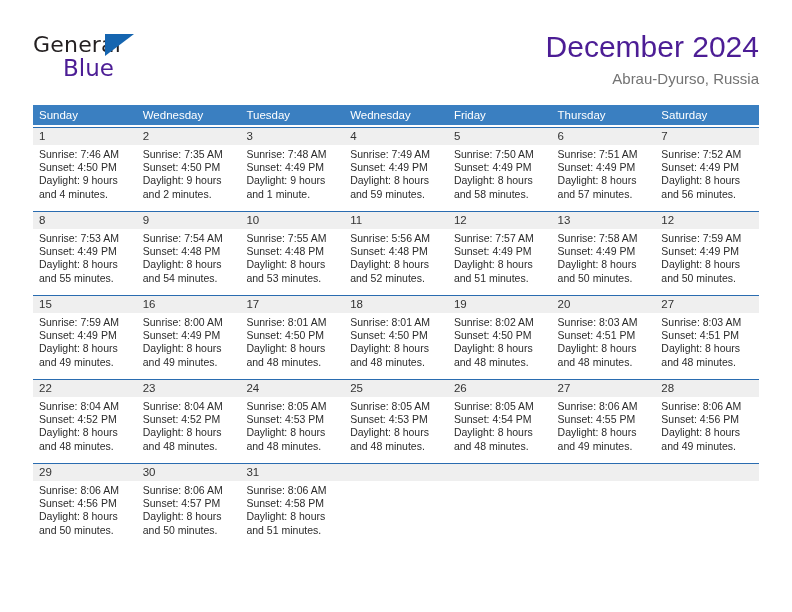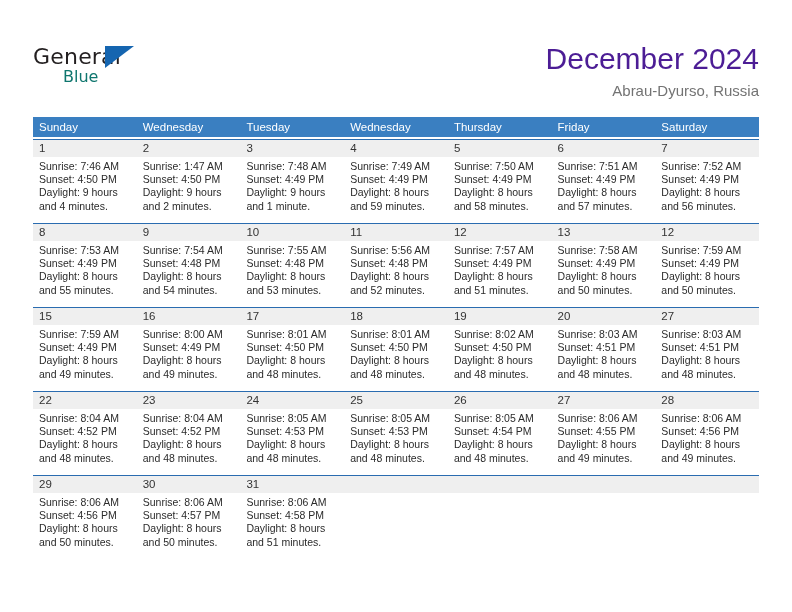--- a/index.html
+++ b/index.html
@@ -13,21 +13,20 @@
     font-family: "Liberation Sans", sans-serif;
     color: #222222;
     overflow: hidden;
   }
 
   .page {
     position: relative;
     width: 792px;
     height: 428px;
     box-sizing: border-box;
-    margin-top: 12px;
   }
 
   
   .header {
     position: absolute;
     left: 33px;
     top: 28px;
     right: 33px;
     height: 66px;
   }
@@ -55,22 +54,22 @@
     top: 2px;
     width: 0;
     height: 0;
     border-left: 29px solid #1565b0;
     border-bottom: 22px solid transparent;
   }
   .logo-blue {
     position: absolute;
     left: 30px;
     top: 23px;
-    font-size: 16px;
-    color: #0f766e;
+    font-size: 23px;
+    color: #4c1d95;
     font-family: "DejaVu Sans", sans-serif;
     font-weight: 400;
   }
 
   .title-block {
     position: absolute;
     right: 0;
     top: 0;
     text-align: right;
   }
@@ -171,39 +170,39 @@
     </div>
 
   </div>
 
   <div class="calendar">
     <div class="weekday-row" id="weekday-row">
         <div class="weekday">Sunday</div>
         <div class="weekday">Wednesday</div>
         <div class="weekday">Tuesday</div>
         <div class="weekday">Wednesday</div>
+        <div class="weekday">Friday</div>
         <div class="weekday">Thursday</div>
-        <div class="weekday">Friday</div>
         <div class="weekday">Saturday</div>
       </div>
     <div id="weeks-container">
         <div class="week-row first">
           <div class="day-cell">
             <div class="day-num-band">1</div>
             <div class="day-body">
               <div class="day-line">Sunrise: 7:46 AM</div>
               <div class="day-line">Sunset: 4:50 PM</div>
               <div class="day-line">Daylight: 9 hours</div>
               <div class="day-line">and 4 minutes.</div>
             </div>
           </div>
           <div class="day-cell">
             <div class="day-num-band">2</div>
             <div class="day-body">
-              <div class="day-line">Sunrise: 1:47 AM</div>
+              <div class="day-line">Sunrise: 7:35 AM</div>
               <div class="day-line">Sunset: 4:50 PM</div>
               <div class="day-line">Daylight: 9 hours</div>
               <div class="day-line">and 2 minutes.</div>
             </div>
           </div>
           <div class="day-cell">
             <div class="day-num-band">3</div>
             <div class="day-body">
               <div class="day-line">Sunrise: 7:48 AM</div>
               <div class="day-line">Sunset: 4:49 PM</div>

